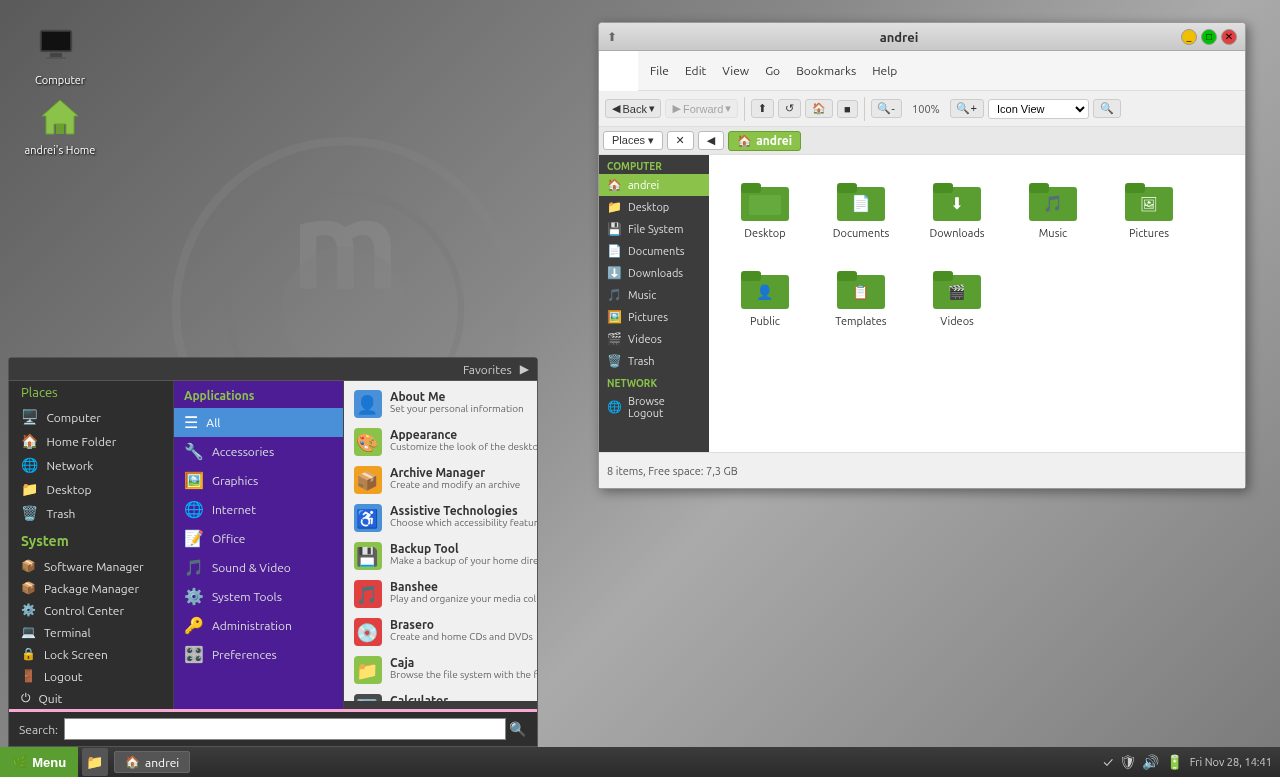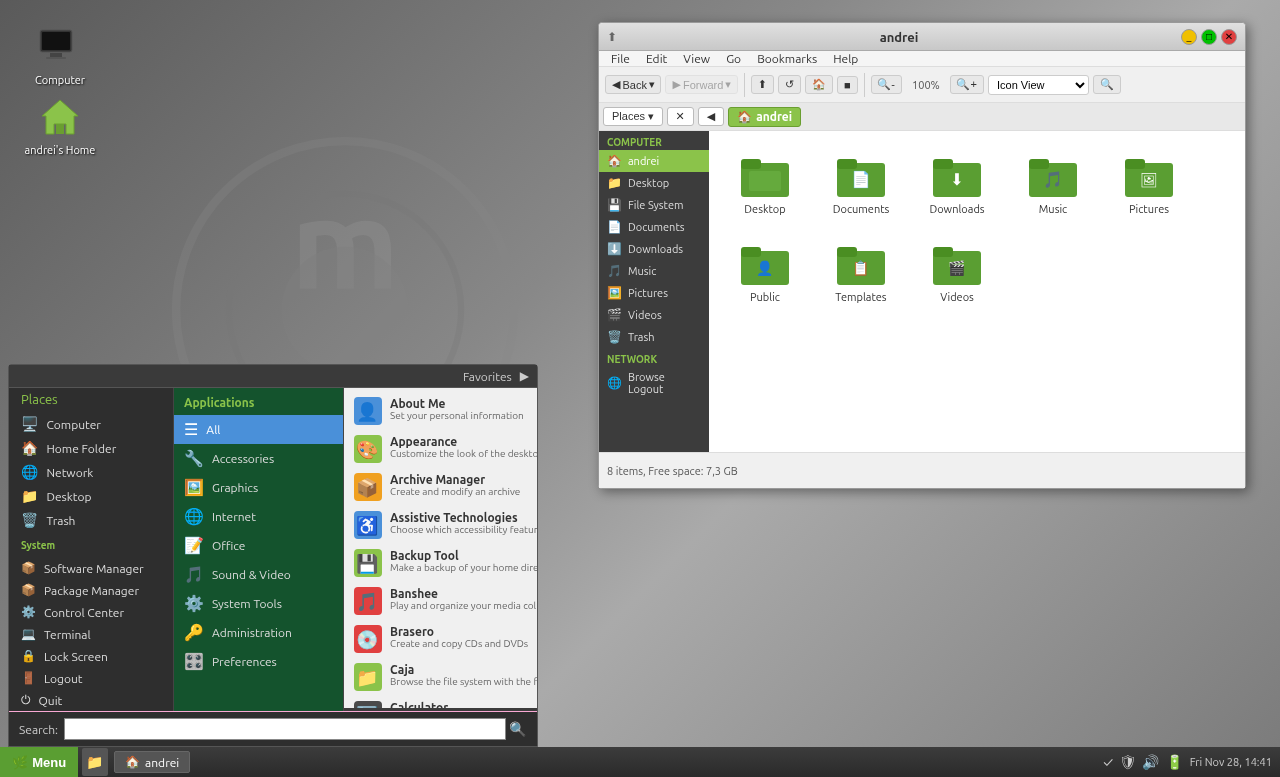--- a/index.html
+++ b/index.html
@@ -138,21 +138,21 @@
       gap: 8px;
       padding: 4px 12px;
       color: #ddd;
       font-size: 12px;
       cursor: pointer;
     }
     .menu-places-item .pi { font-size: 14px; }
 
     .menu-system-title {
       color: #8bc34a;
-      font-size: 10px;
+      font-size: 14px;
       font-weight: bold;
       padding: 8px 12px 6px;
     }
     .menu-system-item {
       display: flex;
       align-items: center;
       gap: 8px;
       padding: 4px 12px;
       color: #ddd;
       font-size: 12px;
@@ -166,21 +166,21 @@
     }
     .menu-left {
       width: 165px;
       background: #2e2e2e;
       border-right: 1px solid #444;
       display: flex;
       flex-direction: column;
     }
     .menu-middle {
       width: 170px;
-      background: #14532d;
+      background: #4c1d95;
       border-right: 1px solid #444;
       padding: 4px 0;
       overflow-y: auto;
     }
     .menu-middle-item {
       display: flex;
       align-items: center;
       gap: 8px;
       padding: 5px 10px;
       color: #ddd;
@@ -229,21 +229,21 @@
       justify-content: flex-end;
       gap: 8px;
     }
 
     
     .menu-search {
       display: flex;
       align-items: center;
       background: #2e2e2e;
       padding: 6px 10px;
-      border-top: 1px solid #f9a8d4;
+      border-top: 3px solid #f9a8d4;
     }
     .menu-search label {
       color: #ccc;
       font-size: 12px;
       margin-right: 6px;
     }
     .menu-search input {
       flex: 1;
       background: #fff;
       border: 1px solid #888;
@@ -306,23 +306,24 @@
     }
     .fm-win-btn.minimize { background: #f0c000; }
     .fm-win-btn.maximize { background: #00c000; }
     .fm-win-btn.close { background: #e04040; }
 
     .fm-menubar {
       background: #f5f5f5;
       display: flex;
       align-items: center;
       padding: 0 4px;
-      height: 16px;
+      height: 40px;
       border-bottom: 1px solid #ddd;
       font-size: 12px;
+      margin-left: 39px;
     }
     .fm-menu-item {
       padding: 2px 8px;
       color: #333;
       cursor: pointer;
     }
 
     .fm-toolbar {
       background: #f0f0f0;
       display: flex;
@@ -860,21 +861,21 @@
           <div class="ri-icon" style="background:#e04040">🎵</div>
           <div class="ri-text">
             <div class="ri-title">Banshee</div>
             <div class="ri-desc">Play and organize your media collection</div>
           </div>
         </div>
         <div class="menu-right-item">
           <div class="ri-icon" style="background:#e04040">💿</div>
           <div class="ri-text">
             <div class="ri-title">Brasero</div>
-            <div class="ri-desc">Create and copy CDs and DVDs</div>
+            <div class="ri-desc">Create and home CDs and DVDs</div>
           </div>
         </div>
         <div class="menu-right-item">
           <div class="ri-icon" style="background:#8bc34a">📁</div>
           <div class="ri-text">
             <div class="ri-title">Caja</div>
             <div class="ri-desc">Browse the file system with the file ma...</div>
           </div>
         </div>
         <div class="menu-right-item">

